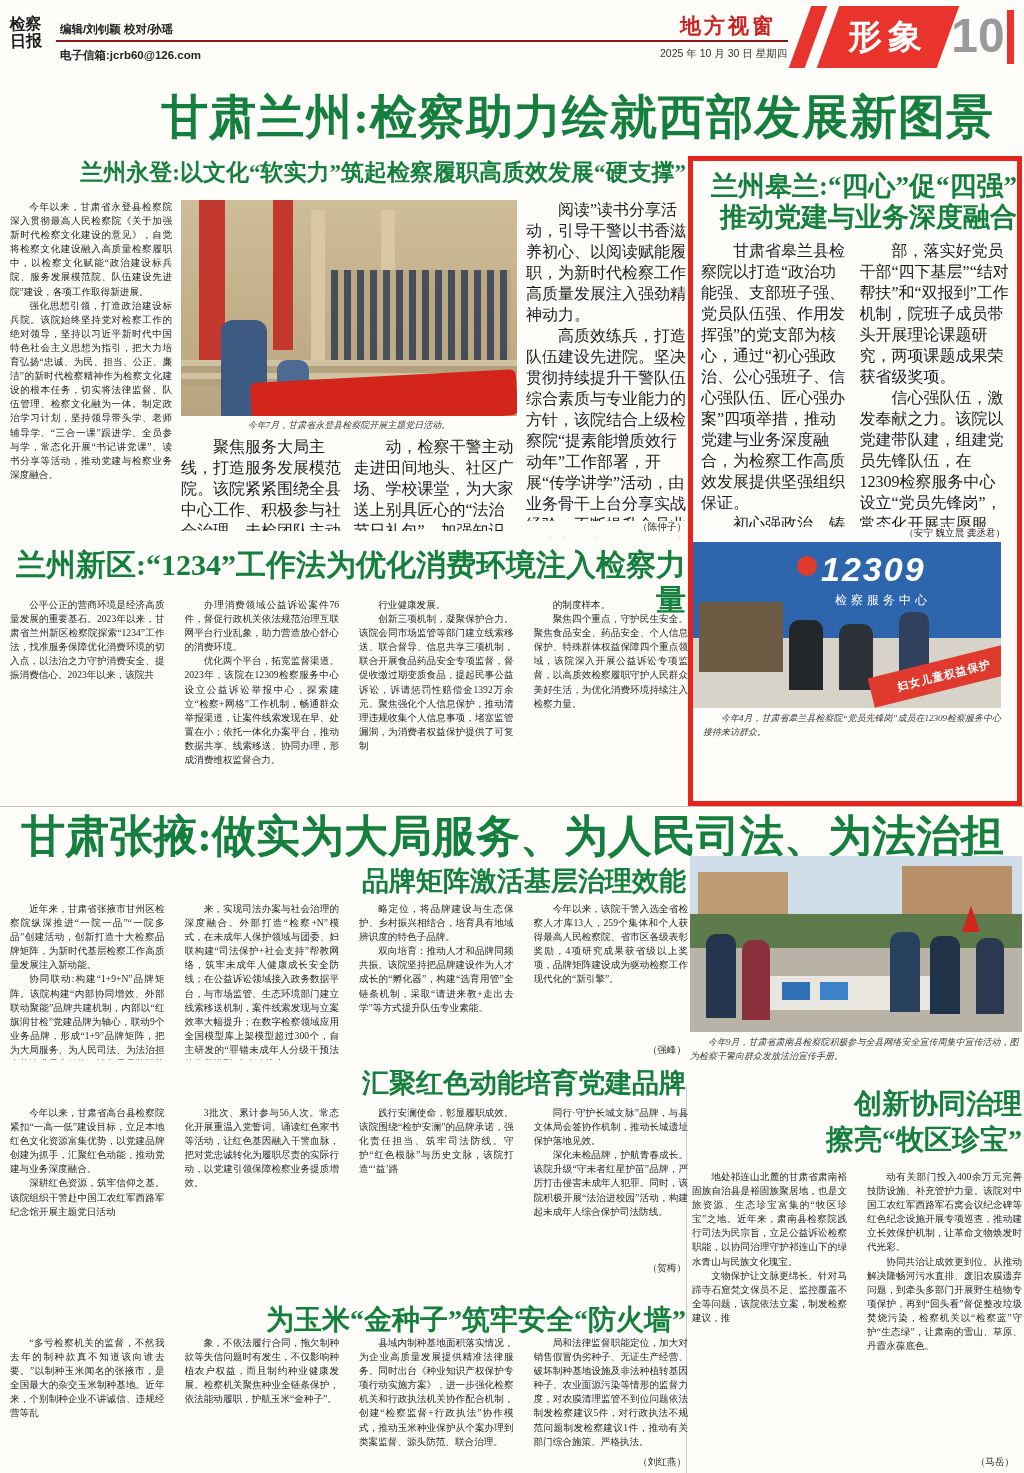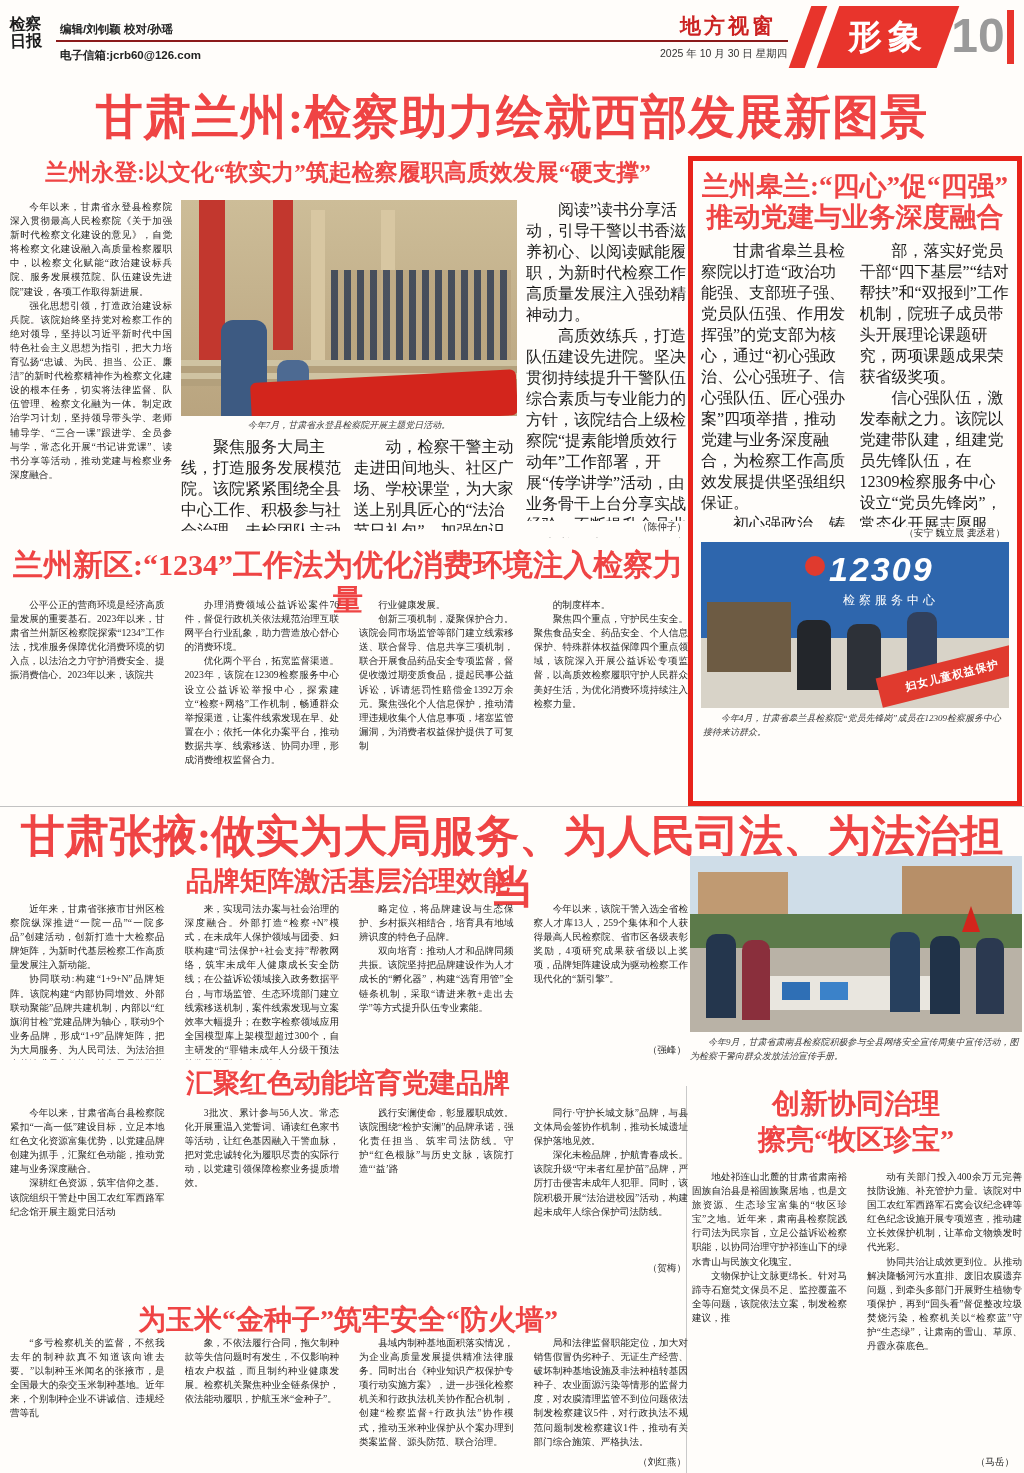--- a/index.html
+++ b/index.html
@@ -1,19 +1,19 @@
 <!DOCTYPE html>
 <html><head>
 <meta charset="utf-8">
 <style>
   html,body{margin:0;padding:0;background:#e9e9e7;}
   #page{position:relative;width:1024px;height:1473px;margin:0 auto;background:#fffdfa;overflow:hidden;
         font-family:"Liberation Serif","DejaVu Serif",serif;color:#1c1c1c;}
   .abs{position:absolute;}
-  .hl{font-weight:bold;text-align:center;color:#ef4444;line-height:1.15;}
+  .hl{font-weight:bold;text-align:right;color:#15803d;line-height:1.15;}
   .cols{display:flex;gap:20px;overflow:hidden;}
   .cols .c{flex:1;overflow:hidden;text-align:justify;font-size:9.6px;line-height:1.47;color:#262626;}
   .c p{margin:0;text-indent:2em;}
   .caption{font-size:9px;font-style:italic;color:#3a3a3a;line-height:1.55;}
   .byline{font-size:9.6px;text-align:right;color:#262626;}
   .sans{font-family:"Liberation Sans","DejaVu Sans",sans-serif;}
   .vline{width:1px;background:#c9c9c9;}
   .hline{height:1px;background:#c2c2c2;}
 </style>
 </head>
@@ -86,21 +86,21 @@
           <p>甘肃省皋兰县检察院以打造“政治功能强、支部班子强、党员队伍强、作用发挥强”的党支部为核心，通过“初心强政治、公心强班子、信心强队伍、匠心强办案”四项举措，推动党建与业务深度融合，为检察工作高质效发展提供坚强组织保证。</p>
           <p>初心强政治，铸牢忠诚之魂。该院深化理论武装，落实“第一议题”制度，坚持党组领学、支部促学、党员自学一体推进，把党旗插在办案一线。增强支部阵地建设，巩固组织生活实效，推进党支部标准化规范化建设。</p>
         </div>
       <div class="c" style="flex:1;overflow:hidden;">
           <p>部，落实好党员干部“四下基层”“结对帮扶”和“双报到”工作机制，院班子成员带头开展理论课题研究，两项课题成果荣获省级奖项。</p>
           <p>信心强队伍，激发奉献之力。该院以党建带队建，组建党员先锋队伍，在12309检察服务中心设立“党员先锋岗”，常态化开展志愿服务，10余名干警扎根乡村振兴、矛盾化解、普法宣传一线，以实干实绩彰显检察担当。</p>
         </div>
     </div>
     <div class="byline" style="margin:0 12px 2px 0;">（安宁  魏立晨  龚丞君）</div>
 
-    <div style="position:relative;margin:2px 8px 0;width:308px;height:166px;overflow:hidden;background:#d8d3c8;">
+    <div style="position:relative;margin:2px 0 0;width:308px;height:166px;overflow:hidden;background:#d8d3c8;">
       <div style="position:absolute;left:0;top:0;width:100%;height:58%;background:#2e66ad;"></div>
       <div class="sans" style="position:absolute;left:128px;top:8px;color:#fff;font-size:34px;font-weight:bold;font-style:italic;letter-spacing:2px;">12309</div>
       <div class="sans" style="position:absolute;left:142px;top:50px;color:#fff;font-size:12px;letter-spacing:4px;">检察服务中心</div>
       <div style="position:absolute;left:104px;top:14px;width:20px;height:20px;border-radius:50%;background:#e03a2e;"></div>
       <div style="position:absolute;left:6px;top:60px;width:84px;height:70px;background:#6d5b43;"></div>
       <div style="position:absolute;left:96px;top:78px;width:34px;height:70px;background:#23262b;border-radius:10px 10px 0 0;"></div>
       <div style="position:absolute;left:146px;top:82px;width:34px;height:66px;background:#2d3138;border-radius:10px 10px 0 0;"></div>
       <div style="position:absolute;left:206px;top:70px;width:30px;height:60px;background:#31405c;border-radius:10px 10px 0 0;"></div>
       <div style="position:absolute;right:-18px;bottom:18px;width:150px;height:30px;background:#e03a2e;transform:rotate(-14deg);display:flex;align-items:center;justify-content:center;">
         <span class="sans" style="color:#fff;font-size:11px;font-weight:bold;letter-spacing:1px;">妇女儿童权益保护</span>

